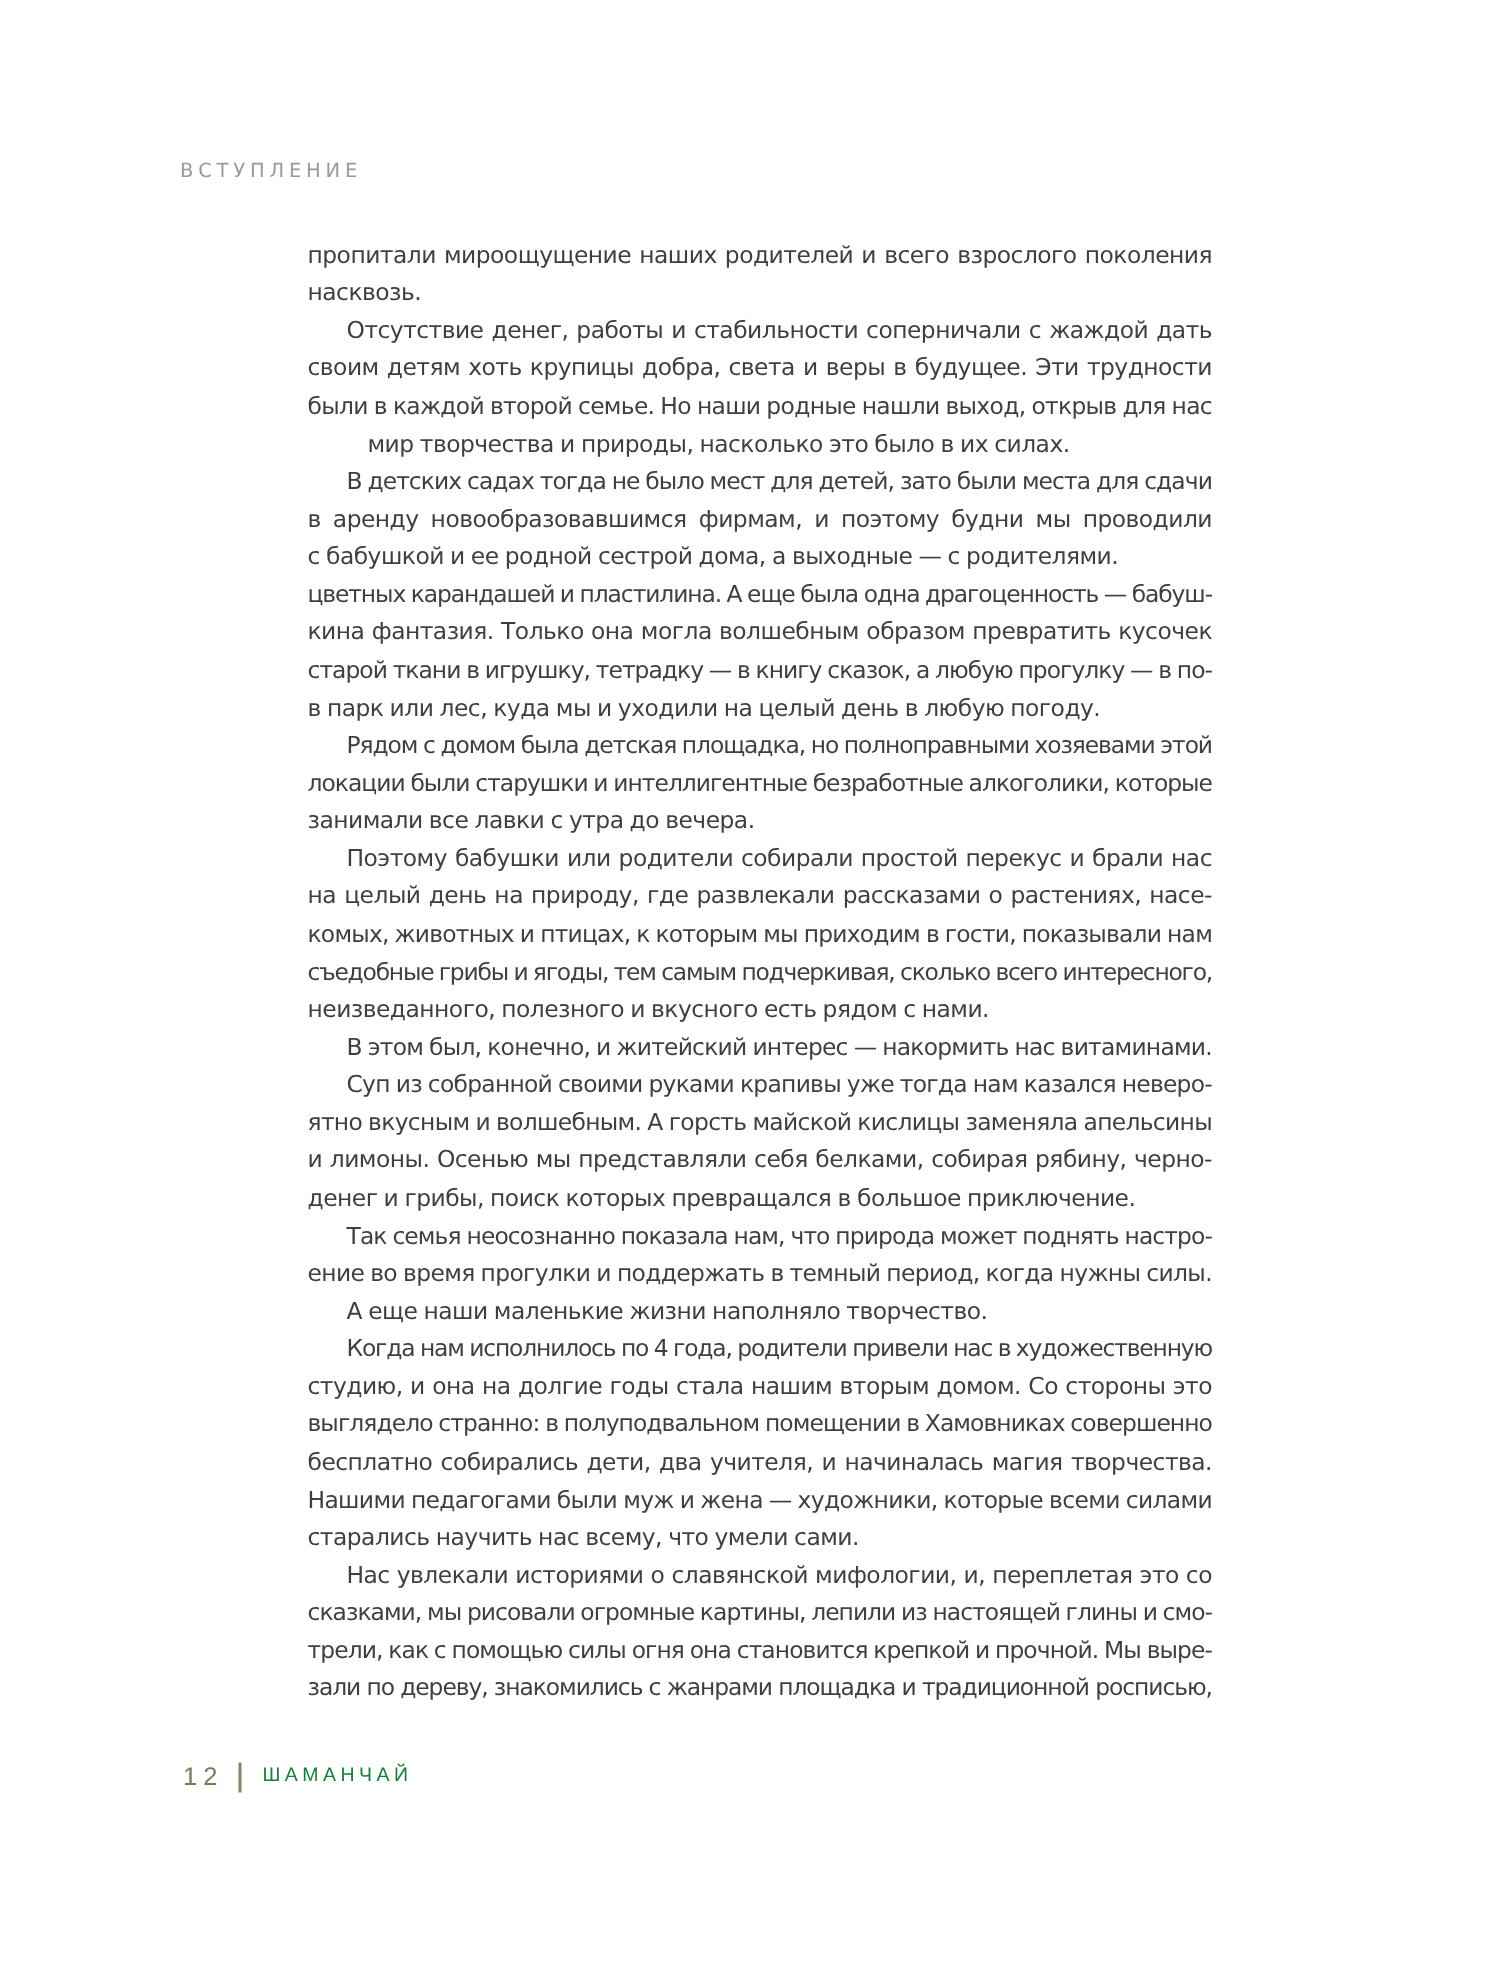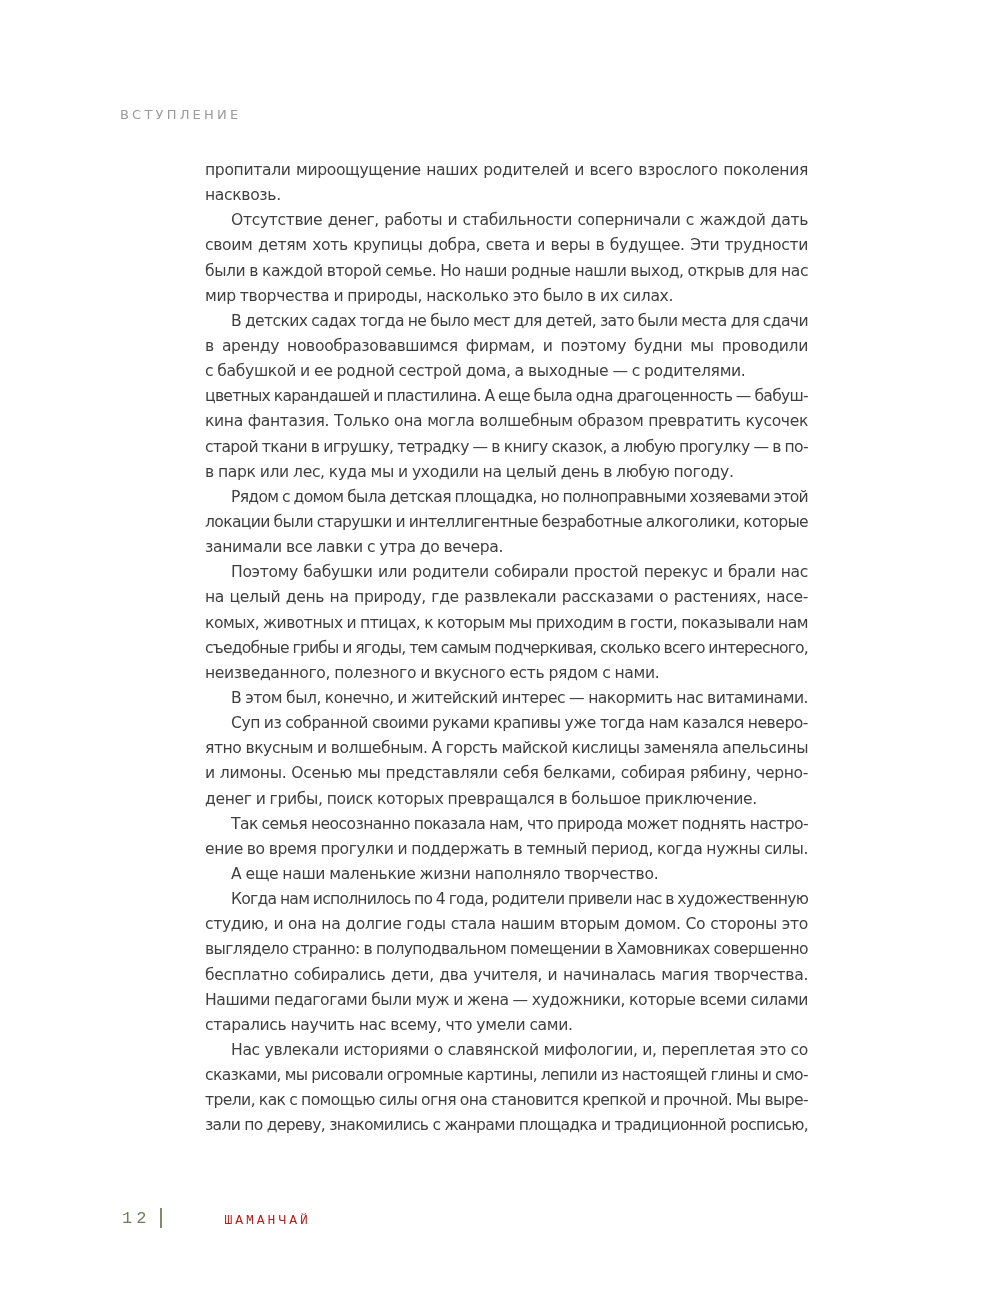--- a/index.html
+++ b/index.html
@@ -46,56 +46,55 @@
     }
     .line.last {
       text-align-last: left;
     }
     .line.indent {
       padding-left: 26px;
     }
     .footer {
       position: absolute;
       left: 122px;
-      top: 1208px;
+      top: 1175px;
       display: flex;
-      align-items: flex-end;
-      font-family: Liberation Mono, monospace;
+      align-items: flex-start;
+      font-family: Liberation Sans, sans-serif;
     }
     .page-number {
       font-size: 17px;
       letter-spacing: 4px;
       color: #6e7d5c;
     }
     .footer-divider {
       display: inline-block;
       width: 2px;
       height: 20px;
       background: #7d8a6b;
       margin: 0 14px 0 10px;
     }
     .book-title {
       font-size: 13px;
       letter-spacing: 3px;
-      color: #b91c1c;
-      margin-left: 48px;
+      color: #15803d;
     }
   </style>
 </head>
 <body>
 
 <div class="running-head">ВСТУПЛЕНИЕ</div>
 
 <div class="body-text" id="body-text">
     <span class="line" style="white-space: nowrap;">пропитали мироощущение наших родителей и всего взрослого поколения</span>
     <span class="line last" style="white-space: nowrap;">насквозь.</span>
     <span class="line indent" style="white-space: nowrap;">Отсутствие денег, работы и стабильности соперничали с жаждой дать</span>
     <span class="line" style="white-space: nowrap;">своим детям хоть крупицы добра, света и веры в будущее. Эти трудности</span>
     <span class="line" style="white-space: nowrap; letter-spacing: -0.457366px;">были в каждой второй семье. Но наши родные нашли выход, открыв для нас</span>
-    <span class="line last" style="white-space: nowrap;">мир творчества и природы, насколько это было в их силах.</span>
+    <span class="line last" style="white-space: nowrap; margin-left: 40px;">мир творчества и природы, насколько это было в их силах.</span>
     <span class="line indent" style="white-space: nowrap; letter-spacing: -0.609683px;">В детских садах тогда не было мест для детей, зато были места для сдачи</span>
     <span class="line" style="white-space: nowrap;">в аренду новообразовавшимся фирмам, и поэтому будни мы проводили</span>
     <span class="line last" style="white-space: nowrap;">с бабушкой и ее родной сестрой дома, а выходные — с родителями.</span>
     <span class="line" style="white-space: nowrap; letter-spacing: -0.728741px;">цветных карандашей и пластилина. А еще была одна драгоценность — бабуш-</span>
     <span class="line" style="white-space: nowrap;">кина фантазия. Только она могла волшебным образом превратить кусочек</span>
     <span class="line" style="white-space: nowrap; letter-spacing: -0.638542px;">старой ткани в игрушку, тетрадку — в книгу сказок, а любую прогулку — в по-</span>
     <span class="line last" style="white-space: nowrap;">в парк или лес, куда мы и уходили на целый день в любую погоду.</span>
     <span class="line indent" style="white-space: nowrap; letter-spacing: -0.718566px;">Рядом с домом была детская площадка, но полноправными хозяевами этой</span>
     <span class="line" style="white-space: nowrap; letter-spacing: -0.652232px;">локации были старушки и интеллигентные безработные алкоголики, которые</span>
     <span class="line last" style="white-space: nowrap;">занимали все лавки с утра до вечера.</span>

